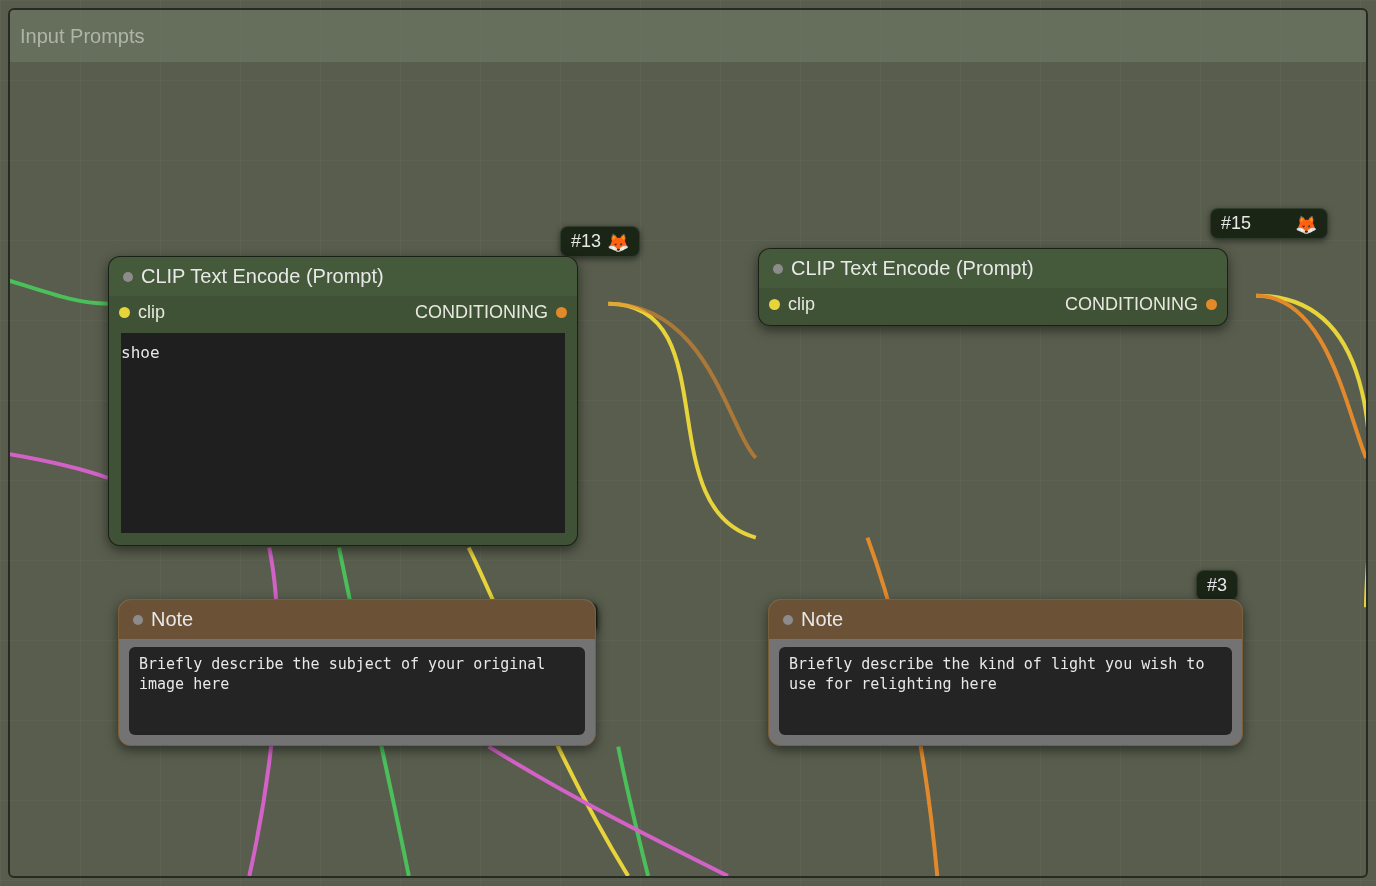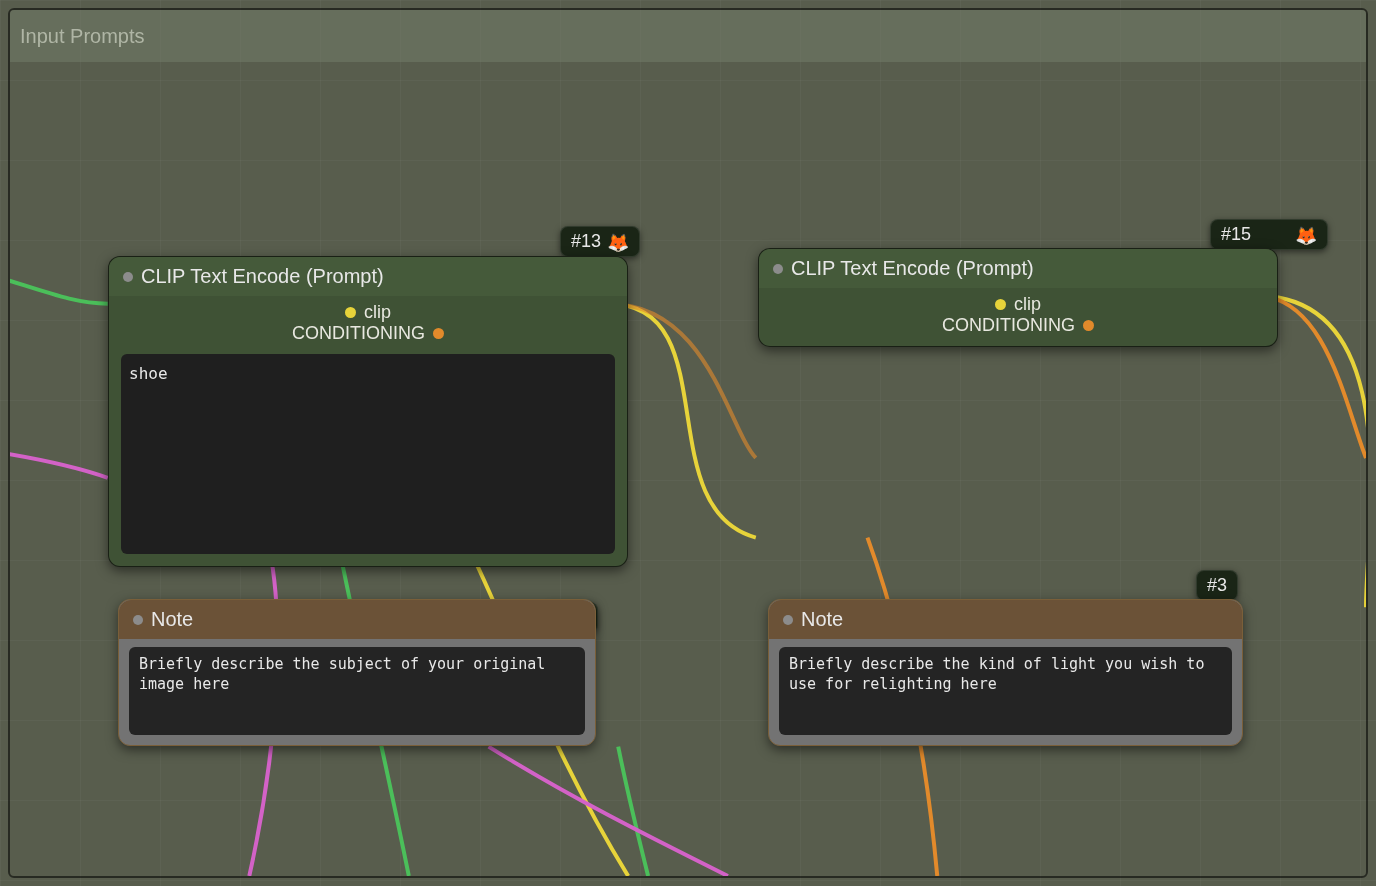--- a/index.html
+++ b/index.html
@@ -76,34 +76,33 @@
     border-radius: 50%;
     background: #8c8c8c;
     flex: 0 0 auto;
   }
   .node .title-text {
     color: #e8e8e8;
   }
 
   
   .clip-node {
-    width: 520px;
+    width: 470px;
     background: #3f5235;
   }
   .clip-node .title-bar {
     background: #455a3a;
   }
   .ports-row {
     display: flex;
     justify-content: space-between;
     align-items: center;
     padding: 6px 10px 10px 10px;
     font-size: 18px;
     color: #e8e8e0;
-    flex-direction: column;
   }
   .port-left, .port-right {
     display: flex;
     align-items: center;
     gap: 8px;
   }
   .port-dot-yellow {
     width: 11px; height: 11px; border-radius: 50%;
     background: #e7d33a;
   }
@@ -111,25 +110,25 @@
     width: 11px; height: 11px; border-radius: 50%;
     background: #e28a2b;
   }
   .clip-node textarea {
     display: block;
     width: calc(100% - 24px);
     margin: 0 12px 12px 12px;
     height: 200px;
     background: #1f1f1f;
     border: none;
-    border-radius: 6px;
+    border-radius: 0;
     color: #e8e8e8;
     font-family: ui-monospace, Menlo, Consolas, monospace;
     font-size: 16px;
-    padding: 10px 8px;
+    padding: 10px 0;
     resize: none;
     outline: none;
   }
 
   
   .note-node {
     width: 478px;
     background: #737373;
     border: 1px solid #7a5f39;
   }
@@ -174,21 +173,21 @@
     line-height: 1;
   }
 
   
   #node13 { top: 246px; left: 98px; }
   #node15 { top: 238px; left: 748px; }
   #node14 { top: 589px; left: 108px; }
   #node16 { top: 589px; left: 758px; }
 
   #badge13 { top: 216px; left: 550px; }
-  #badge15 { top: 209px; left: 1200px; gap: 44px; }
+  #badge15 { top: 198px; left: 1200px; gap: 44px; }
   #badge14 { top: 592px; left: 536px; }
   #badge16 { top: 560px; left: 1186px; }
 </style>
 </head>
 <body>
 
 <div class="grid"></div>
 
 <div class="frame">
 

